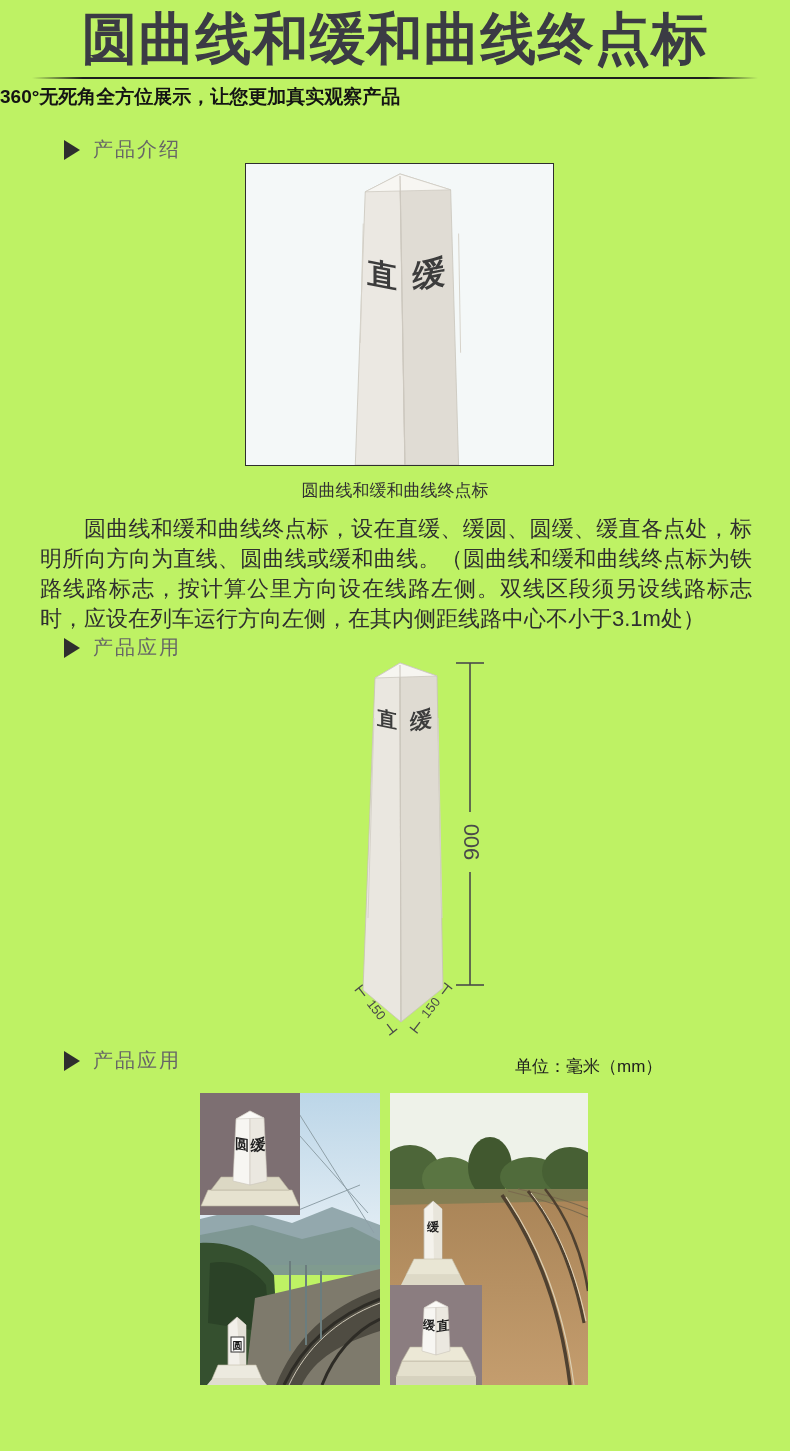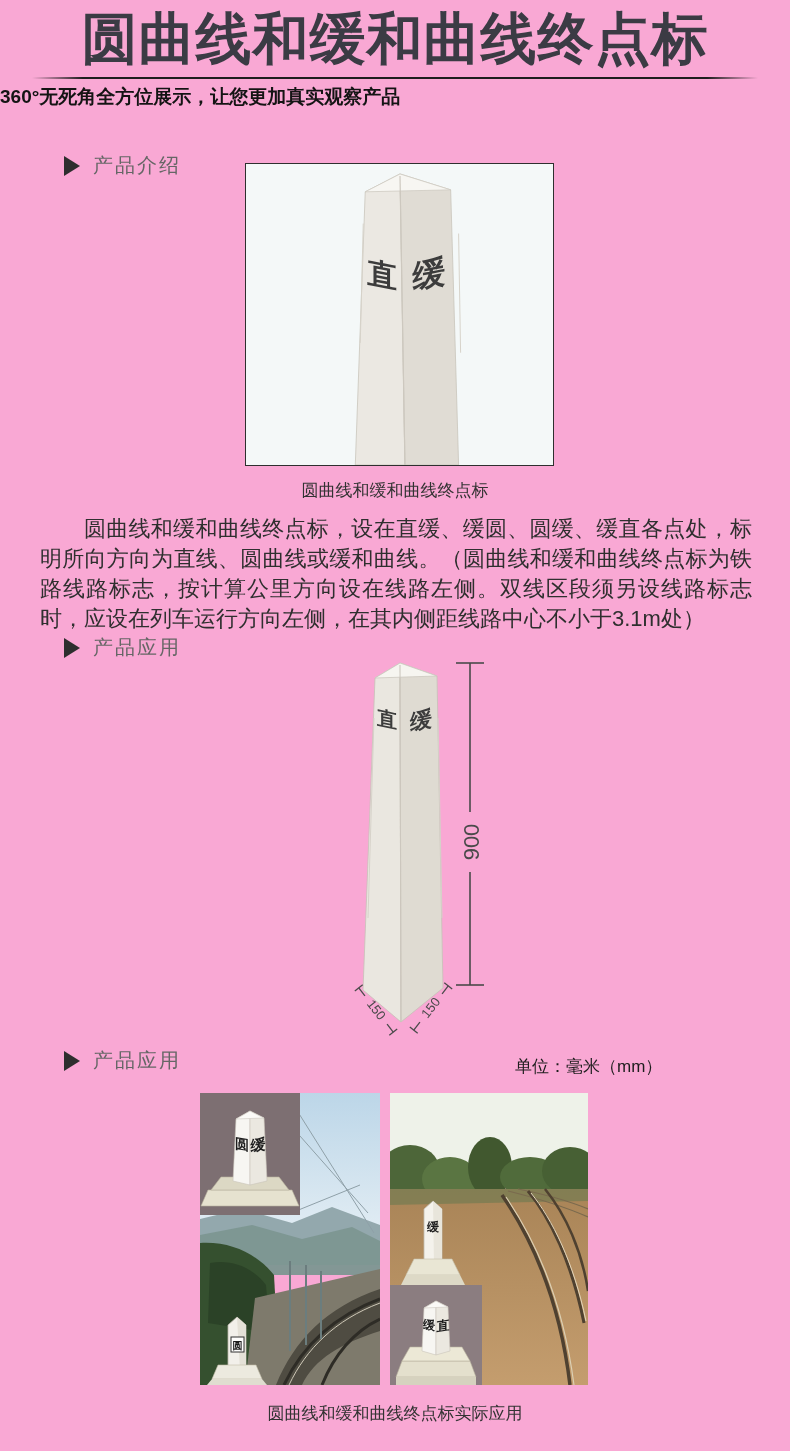--- a/index.html
+++ b/index.html
@@ -5,21 +5,21 @@
   * { margin:0; padding:0; box-sizing:border-box; }
   html,body { background:#ffffff; }
   body {
     font-family:"Liberation Sans","DejaVu Sans",sans-serif;
     color:#303030;
   }
   .page {
     position:relative;
     width:790px; height:1451px;
     margin:0 auto;
-    background:#f9a8d4;
+    background:#bef264;
     overflow:hidden;
   }
   .page-title {
     position:absolute; top:2px; left:0; right:0;
     text-align:center;
     font-family:"DejaVu Sans","Liberation Sans",sans-serif;
     font-size:56px; font-weight:900;
     color:#3b3b44; letter-spacing:1px;
     line-height:74px;
   }
@@ -38,21 +38,21 @@
   }
   .section-header .tri {
     width:0; height:0;
     border-left:16px solid #2e2e2e;
     border-top:10px solid transparent;
     border-bottom:10px solid transparent;
   }
   .section-header .lbl {
     font-size:20px; color:#666666; letter-spacing:2px;
   }
-  .sec-intro { top:152px; }
+  .sec-intro { top:136px; }
   .sec-specs { top:634px; }
   .sec-app   { top:1047px; }
 
   .intro-figure {
     position:absolute; left:245px; top:163px;
     width:309px; height:303px;
     border:1px solid #2f2f2f;
     background:#f4f8f8;
   }
   .intro-figure svg { display:block; width:100%; height:100%; }
@@ -265,15 +265,14 @@
         <rect x="6" y="284" width="80" height="8" fill="#d6d2bf"></rect>
         <polygon points="46,208 34,215 32,258 46,262" fill="#f7f6f2" stroke="#c9c5bb" stroke-width="0.6"></polygon>
         <polygon points="46,208 58,214 60,258 46,262" fill="#ebe8e0" stroke="#c9c5bb" stroke-width="0.6"></polygon>
         <polygon points="46,208 34,215 58,214" fill="#fbfaf7" stroke="#ccc8bf" stroke-width="0.6"></polygon>
         <text transform="translate(39,236) skewY(8)" font-size="12" font-weight="bold" fill="#1d1d1d" text-anchor="middle">缓</text>
         <text transform="translate(53,237) skewY(-8)" font-size="13" font-weight="bold" fill="#1d1d1d" text-anchor="middle">直</text>
       </g>
     </svg>
   </div>
 
-  <div class="app-caption">圆曲线和缓和曲线终点标实际应用</div>
 
 </div>
 
 </body></html>

